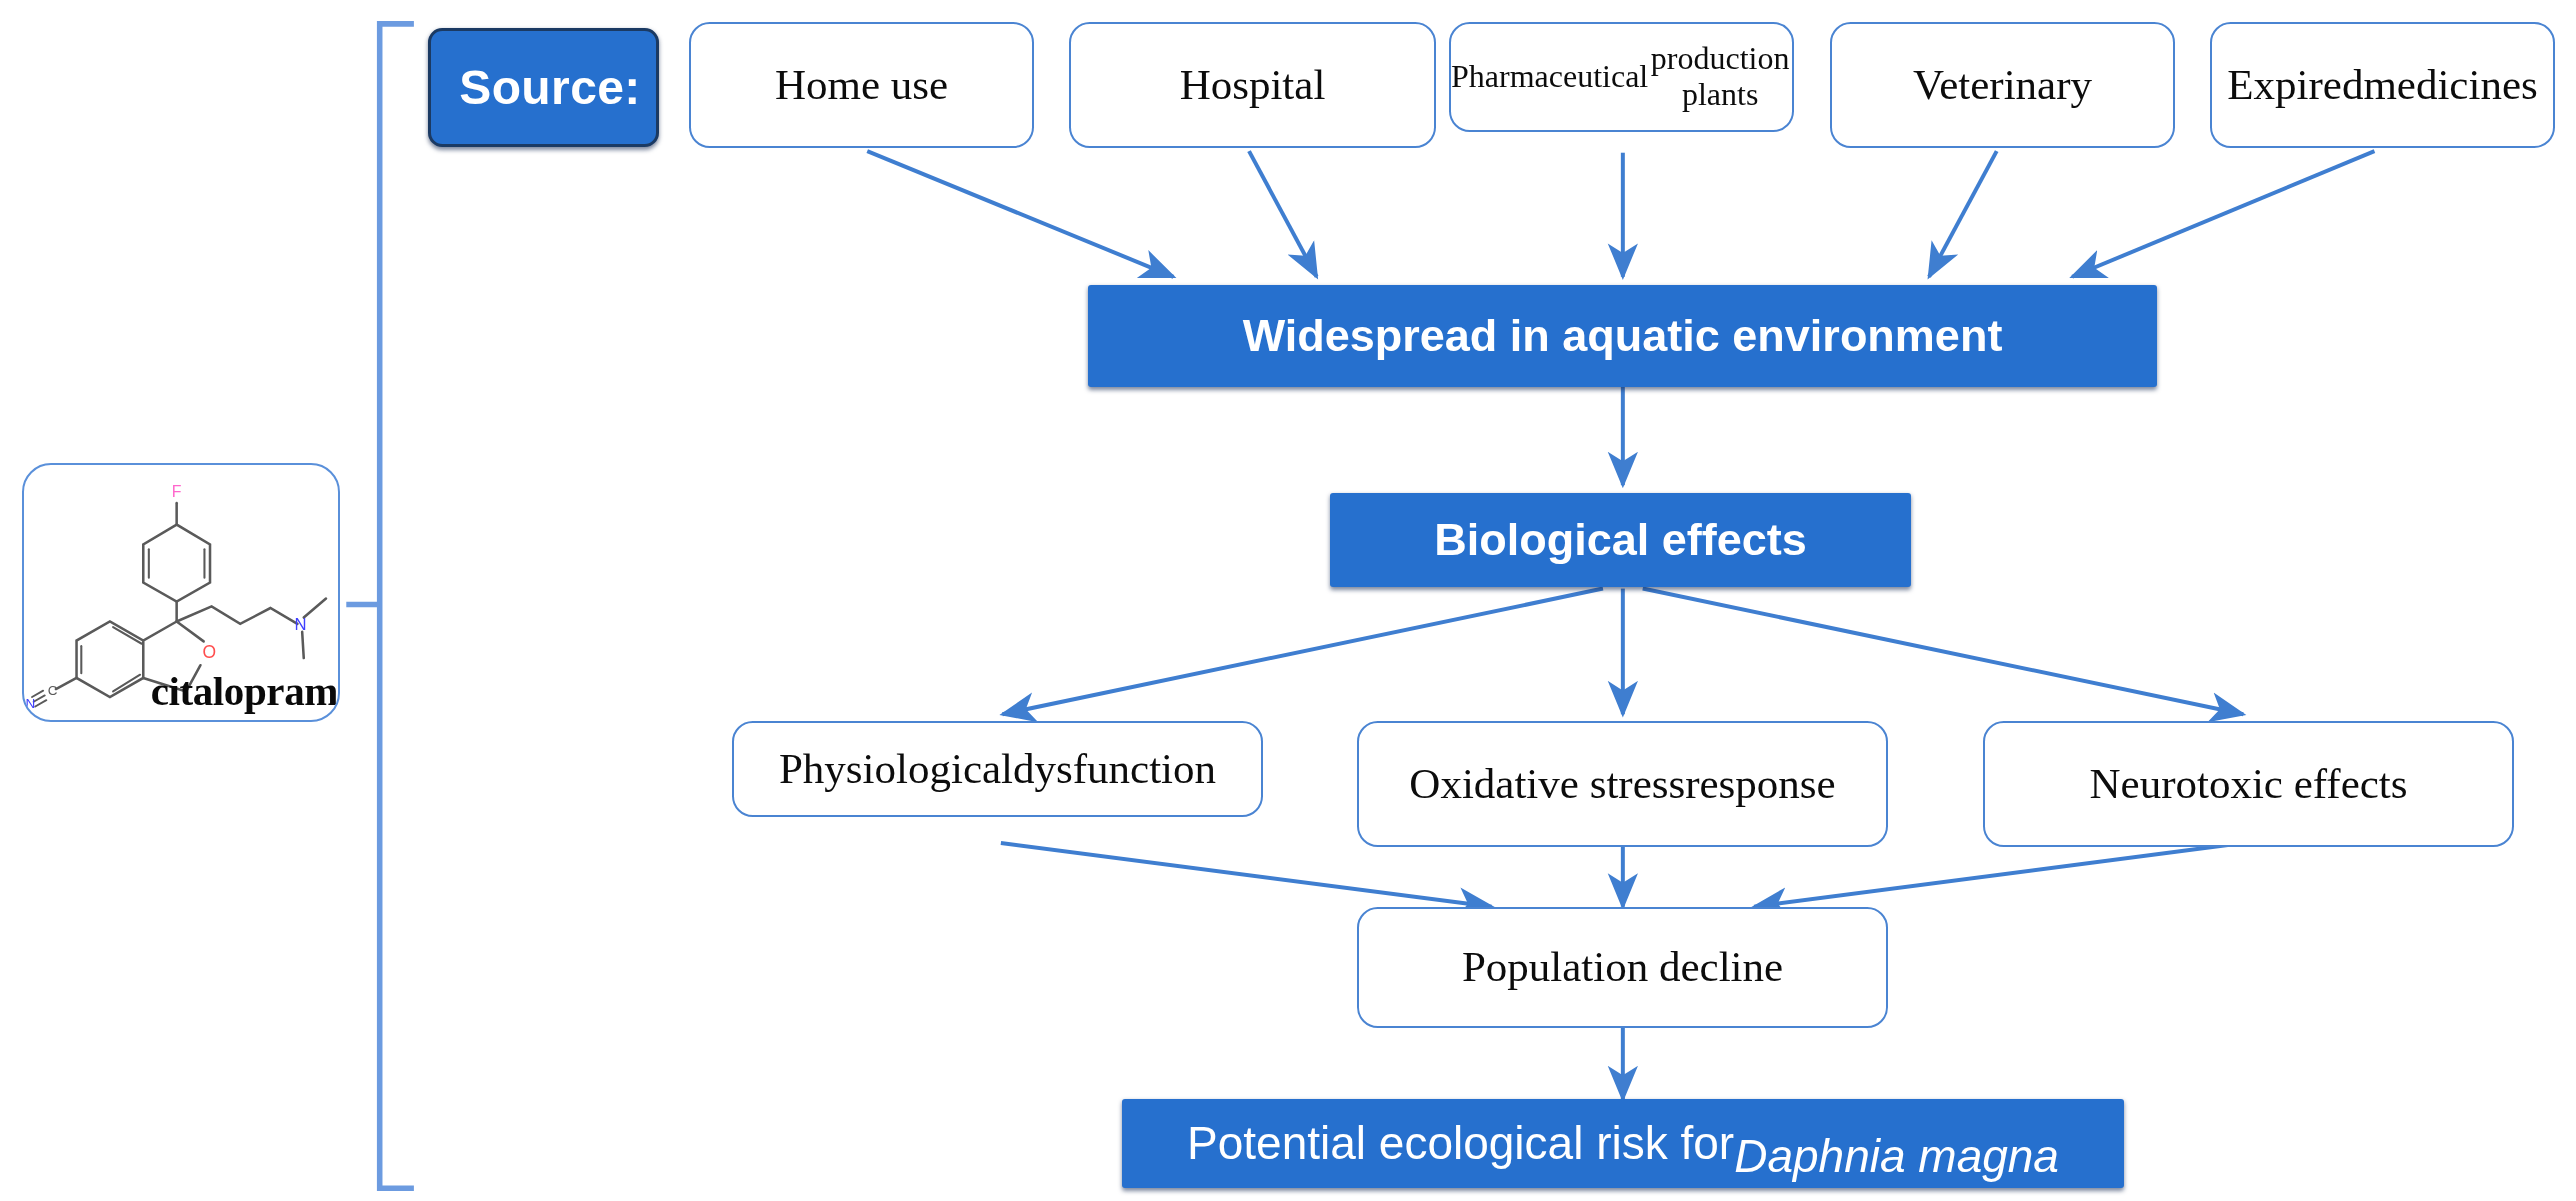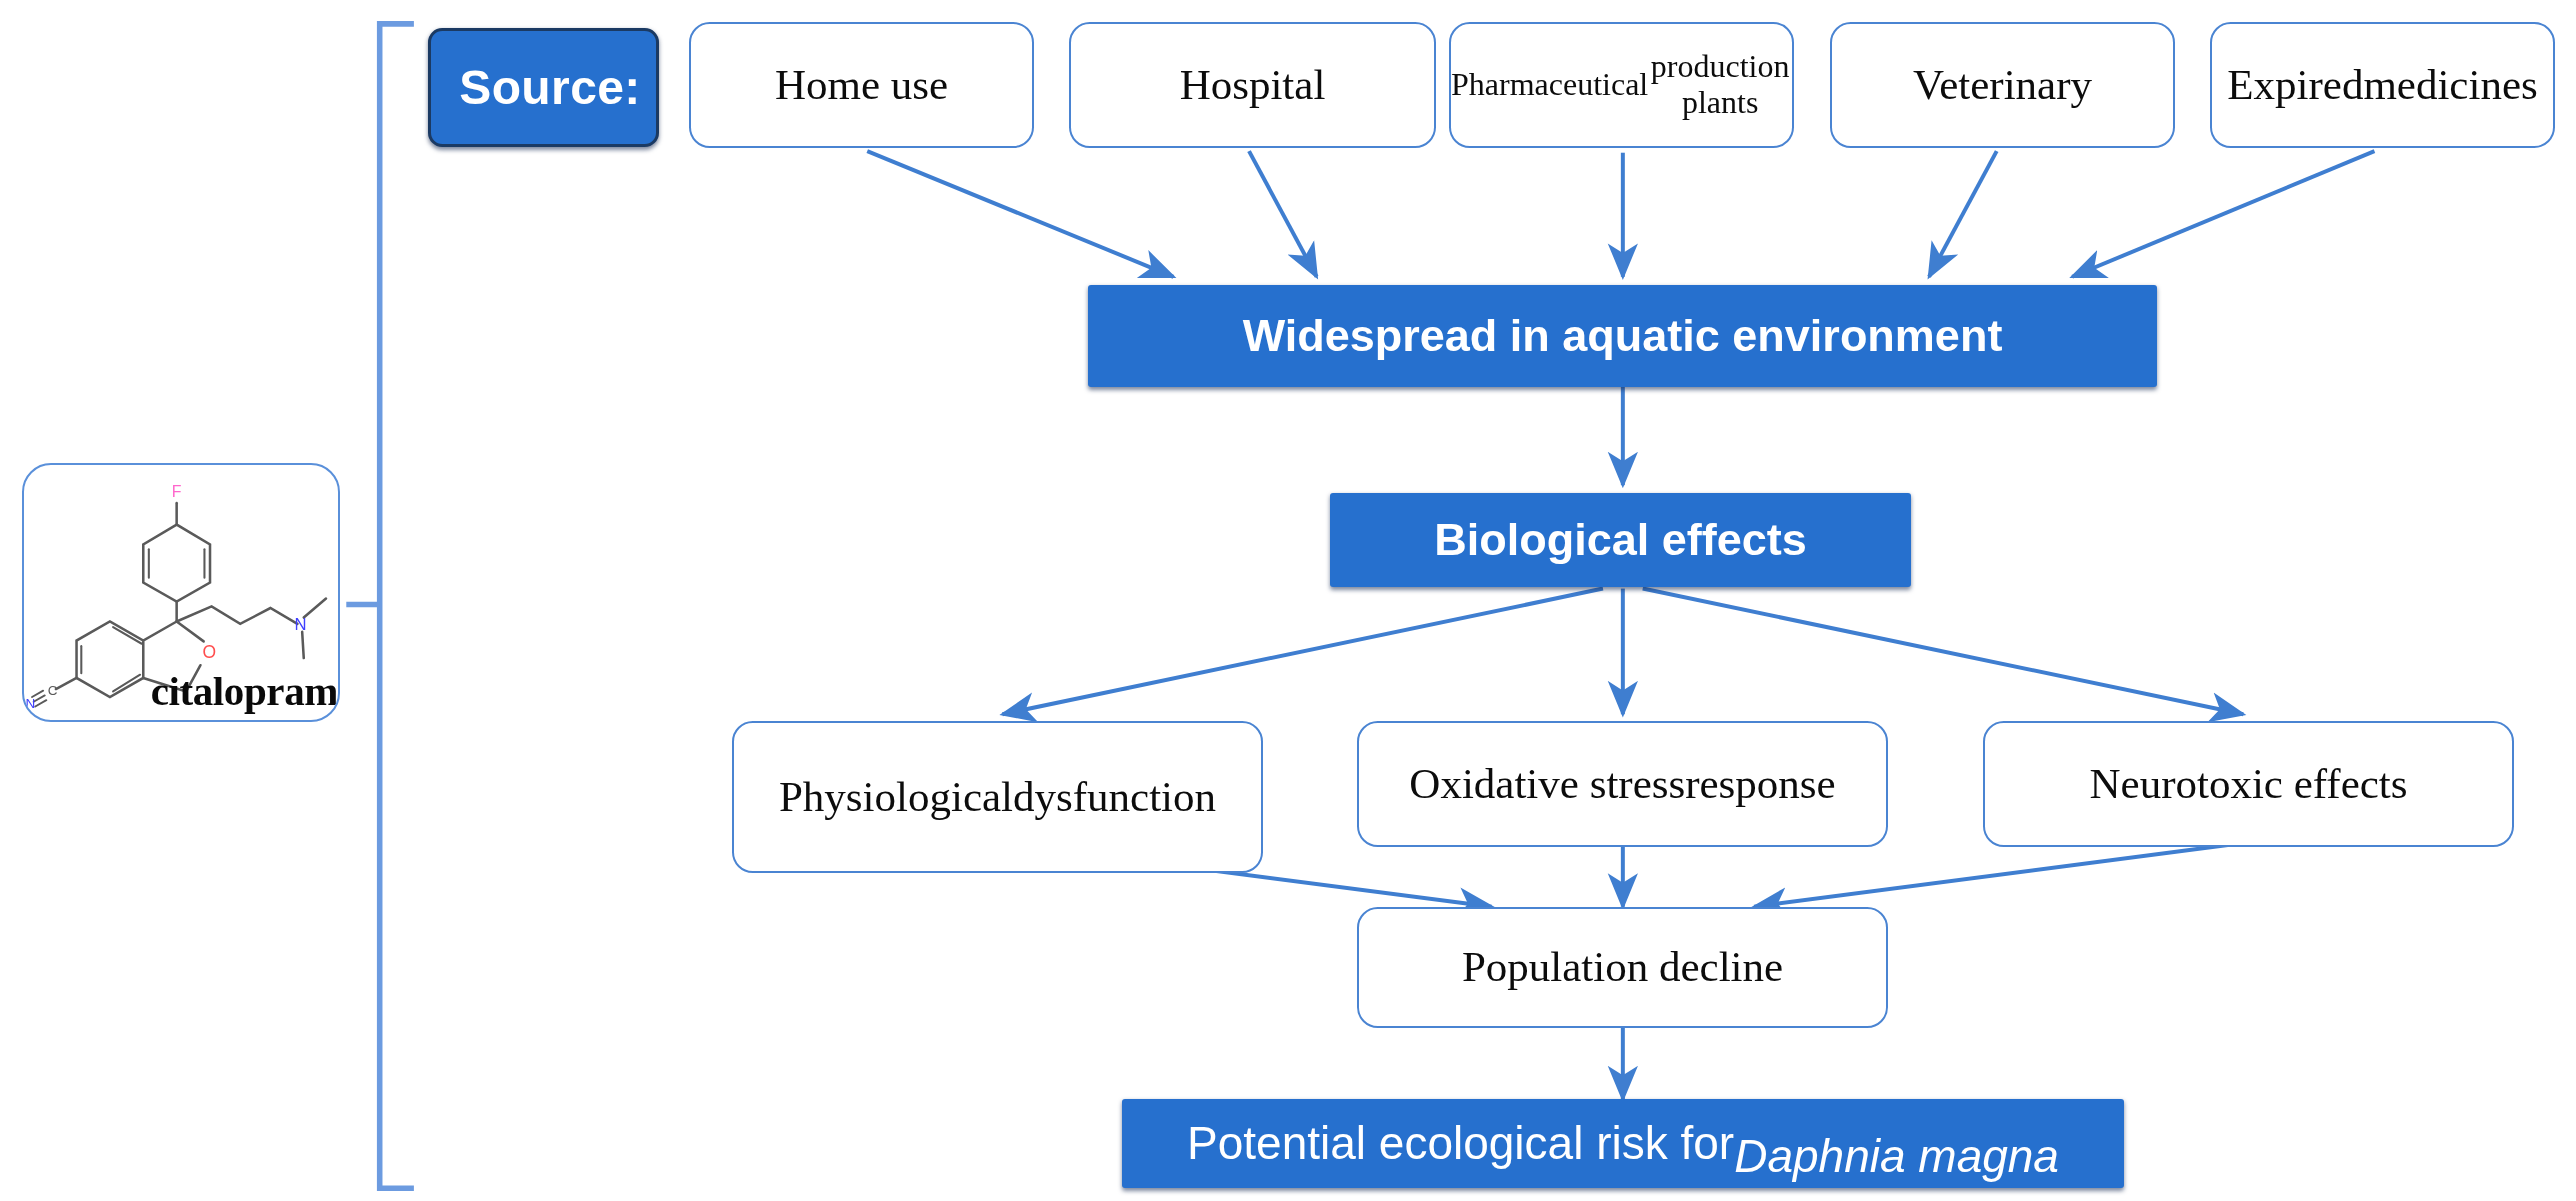--- a/index.html
+++ b/index.html
@@ -197,21 +197,21 @@
   <div class="node filled thickborder" id="source-pill" style="left:428px; top:28px; width:231px; height:119px;">Source:</div>
 
   <div class="node plain" style="left:689px; top:22px; width:345px; height:126px;">
     <span>Home use</span>
   </div>
 
   <div class="node plain" style="left:1069px; top:22px; width:367px; height:126px;">
     <span>Hospital</span>
   </div>
 
-  <div class="node plain small" style="left:1449px; top:22px; width:345px; height:126px;">
+  <div class="node plain small" style="left:1449px; top:22px; width:345px; height:110px;">
     <span>Pharmaceutical</span>
       <br>
     <span>production plants</span>
   </div>
 
   <div class="node plain" style="left:1830px; top:22px; width:345px; height:126px;">
     <span>Veterinary</span>
   </div>
 
   <div class="node plain" style="left:2210px; top:22px; width:345px; height:126px;">
@@ -221,21 +221,21 @@
   </div>
 
   <div class="node filled" style="left:1088px; top:285px; width:1069px; height:102px;">
     <span>Widespread in aquatic environment</span>
   </div>
 
   <div class="node filled" style="left:1330px; top:493px; width:581px; height:94px;">
     <span>Biological effects</span>
   </div>
 
-  <div class="node plain" style="left:732px; top:721px; width:531px; height:152px;">
+  <div class="node plain" style="left:732px; top:721px; width:531px; height:96px;">
     <span>Physiological</span>
       <br>
     <span>dysfunction</span>
   </div>
 
   <div class="node plain" style="left:1357px; top:721px; width:531px; height:126px;">
     <span>Oxidative stress</span>
       <br>
     <span>response</span>
   </div>

